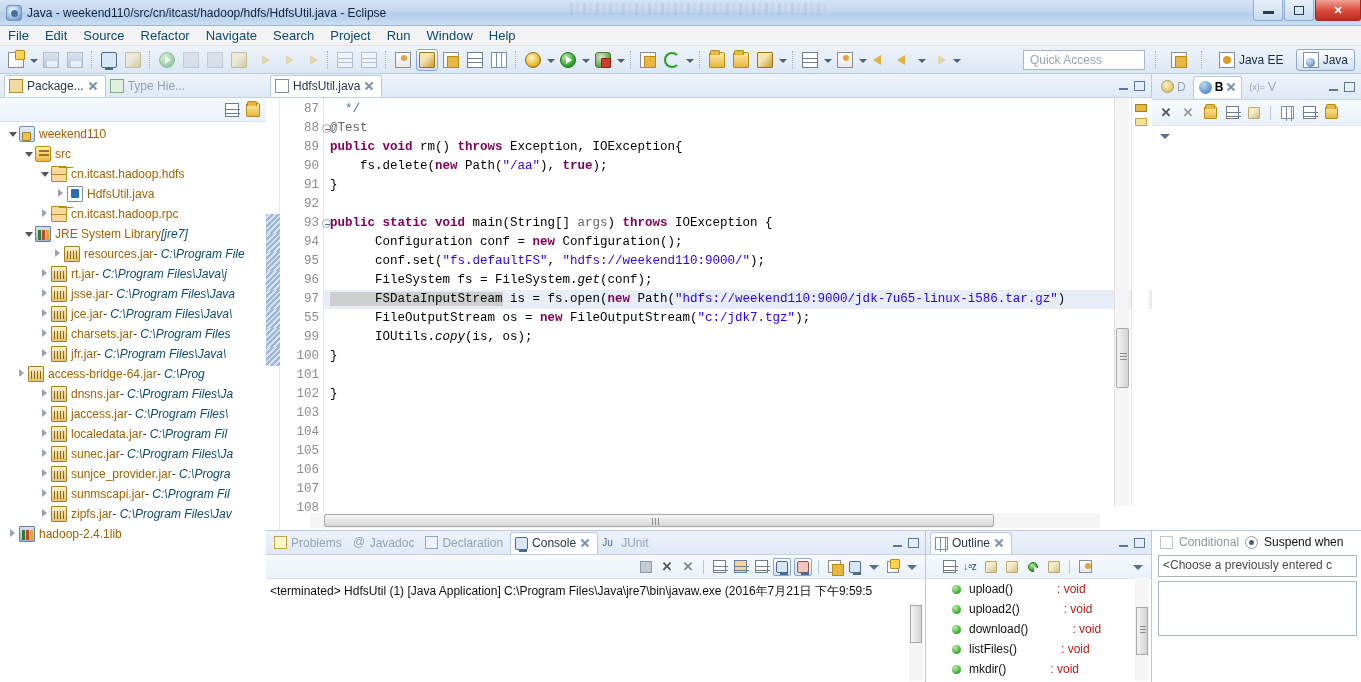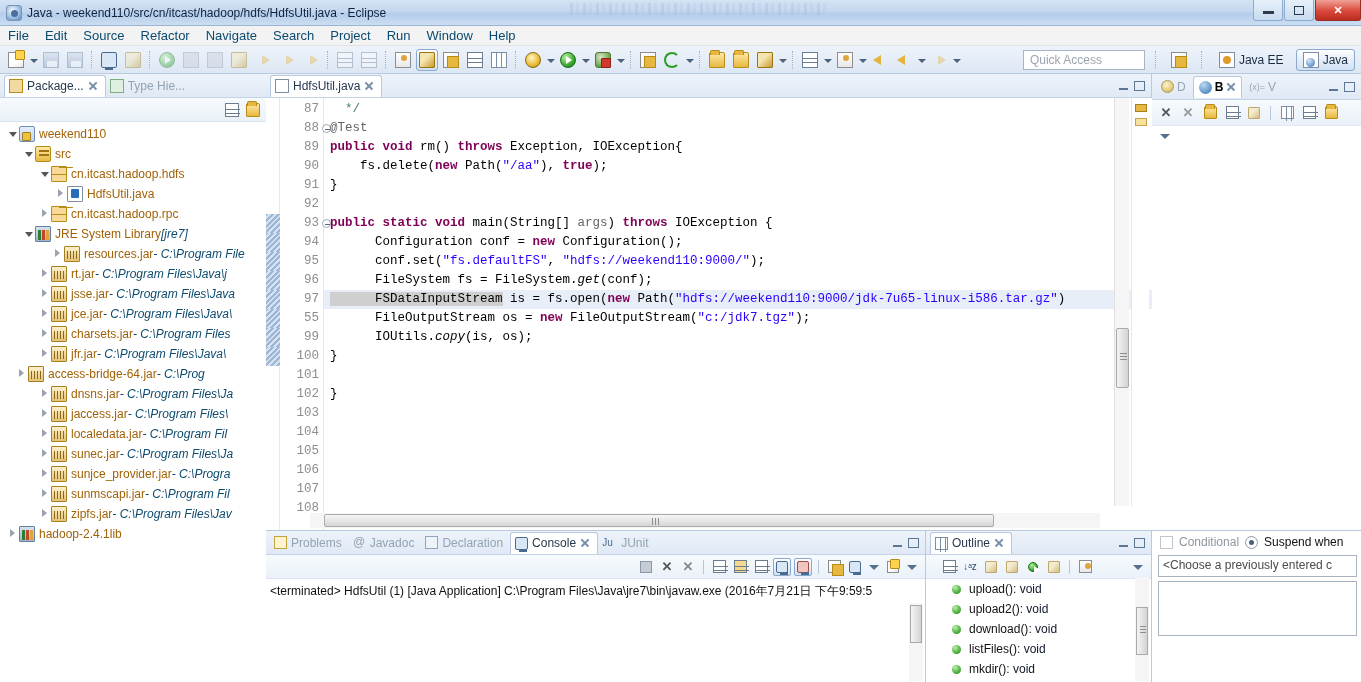--- a/index.html
+++ b/index.html
@@ -295,21 +295,21 @@
   .con-thumb { position:absolute; left:1px; top:2px; width:12px; height:38px;
     background: linear-gradient(to right,#f4f4f4,#d3d3d3); border:1px solid #a9a9a9; }
 
   
   #outline-view { left:926px; top:530px; width:226px; height:152px; background:#fff;
       border-top:1px solid #b9cade; border-right:1px solid #b9cade; }
   .orow { height:20px; display:flex; align-items:center; padding-left:26px; font-size:12px; }
   .odot { width:9px; height:9px; border-radius:50%; margin-right:8px; flex:none;
       background: radial-gradient(circle at 35% 30%, #bdf0a5, #3aa531 70%, #1d6a18); }
   .oname { color:#101010; }
-  .otype { color:#0f172a; }
+  .otype { color:#b91c1c;margin-left:44px; }
   .out-scroll { position:absolute; right:2px; top:46px; width:14px; height:104px; background:#f5f5f5; }
   .out-thumb { position:absolute; left:1px; top:30px; width:12px; height:48px;
     background: linear-gradient(to right,#f4f4f4,#d3d3d3); border:1px solid #a9a9a9; }
   .out-thumb::after{content:"";position:absolute;left:3px;top:21px;width:6px;height:1px;background:#8d8d8d;
     box-shadow:0 3px 0 #8d8d8d,0 -3px 0 #8d8d8d;}
 
   
   #debug-panel { left:1152px; top:74px; width:209px; height:456px; background:#fff; }
   .dbg-tabs { height:26px; display:flex; align-items:center; gap:2px; padding-left:4px;
       background: linear-gradient(to bottom,#eef3fa,#dfe9f5); border-bottom:1px solid #c4d3e5; }

